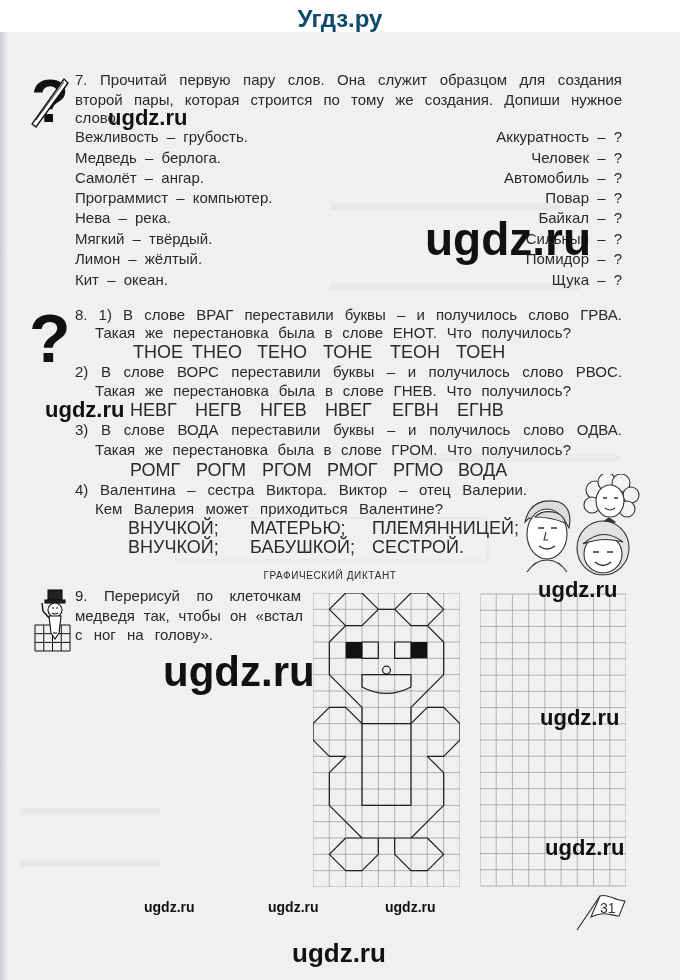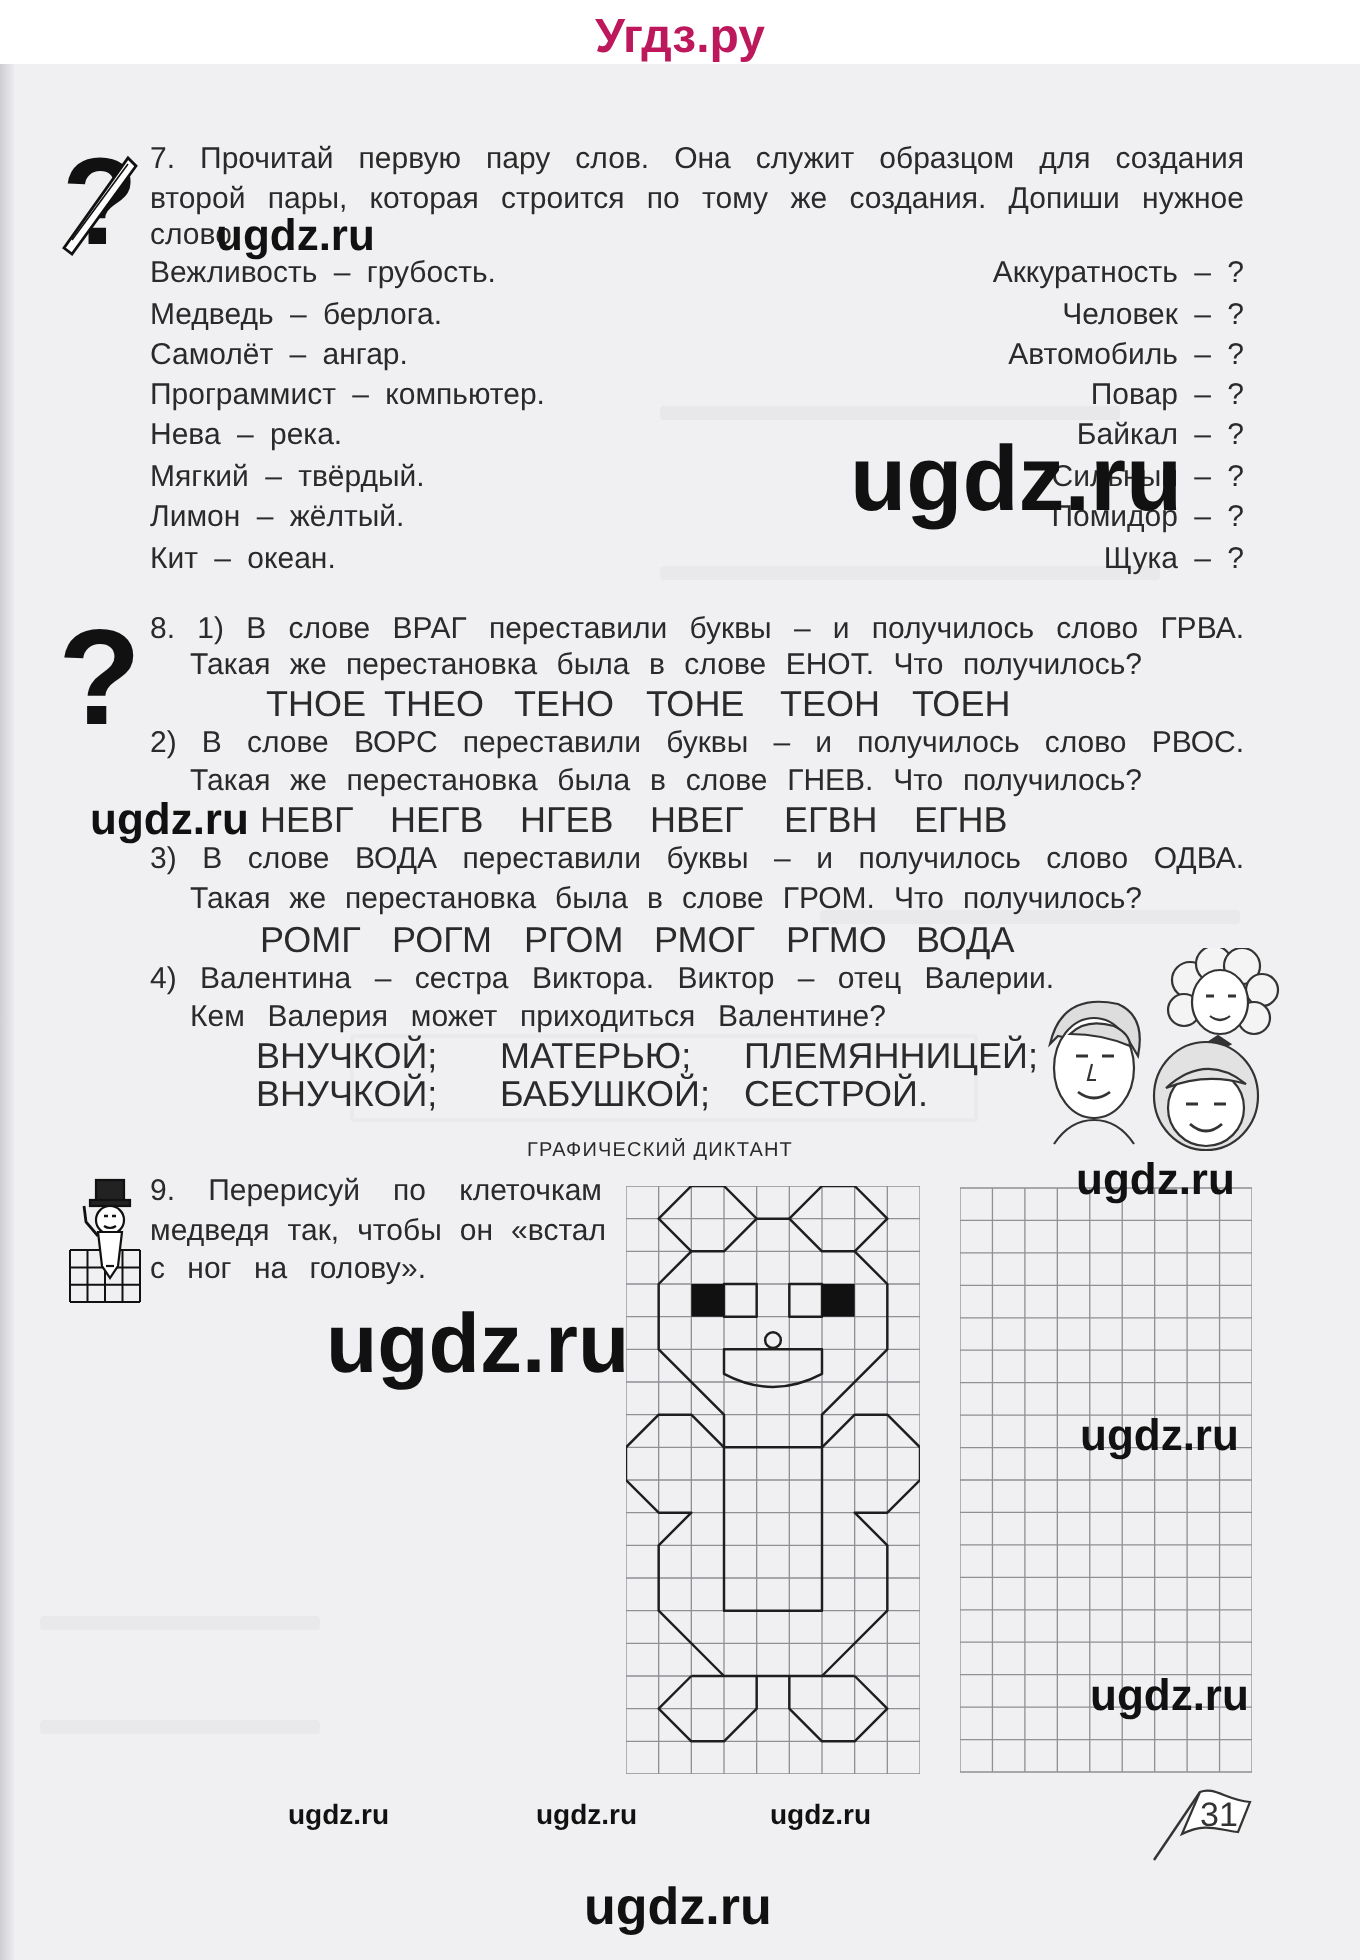--- a/index.html
+++ b/index.html
@@ -1,19 +1,19 @@
 <!DOCTYPE html>
 <html><head>
 <meta charset="utf-8">
 <style>
   html,body{margin:0;padding:0;}
   body{width:680px;height:980px;position:relative;overflow:hidden;background:#ffffff;
        font-family:"Liberation Sans",sans-serif;color:#2a2a2a;}
   .hdr{position:absolute;left:0;top:4px;width:680px;text-align:center;font-size:24px;line-height:30px;
-       font-weight:bold;color:#be185d;}
+       font-weight:bold;color:#0c4a6e;}
   .page{position:absolute;left:0;top:32px;width:680px;height:948px;background:#f0f0f2;}
   .page-edge{position:absolute;left:0;top:32px;width:7px;height:948px;background:linear-gradient(90deg,#cfcfd3,#ececef);}
   .bleed{position:absolute;background:#e2e2e6;height:7px;border-radius:2px;}
   .t{position:absolute;font-size:15px;line-height:18px;white-space:nowrap;color:#2a2a2a;}
   .j{white-space:normal;text-align:justify;text-align-last:justify;}
   .pl{word-spacing:4px;}
   .row-r{position:absolute;left:325px;width:297px;height:18px;display:flex;align-items:flex-end;flex-direction:column;}
   .row-r .p{font-size:15px;line-height:18px;white-space:nowrap;word-spacing:4px;}
   .ans{flex:1;margin-left:16px;margin-bottom:2px;border-bottom:1px solid #6a6a6a;height:10px;}
   .opt{position:absolute;font-size:18px;line-height:18px;white-space:nowrap;}
@@ -207,21 +207,21 @@
 </svg>
 
 <svg class="grid" style="left: 480px;top:593px" width="146" height="294" viewBox="0 0 9 18">
   <path d="M0 0H9M0 1H9M0 2H9M0 3H9M0 4H9M0 5H9M0 6H9M0 7H9M0 8H9M0 9H9M0 10H9M0 11H9M0 12H9M0 13H9M0 14H9M0 15H9M0 16H9M0 17H9M0 18H9M0 0V18M1 0V18M2 0V18M3 0V18M4 0V18M5 0V18M6 0V18M7 0V18M8 0V18M9 0V18" stroke="#8f8f94" stroke-width="0.04" fill="none"></path>
 </svg>
 
 <svg class="icon" style="left:575px;top:890px" width="56" height="46" viewBox="0 0 56 46">
   <line x1="2" y1="40" x2="25" y2="6" stroke="#333" stroke-width="1.2"></line>
   <path d="M25 6 C32 3 38 10 50 11 L44 26 C34 25 28 21 16 27 Z" fill="#fff" stroke="#333" stroke-width="1.1"></path>
 </svg>
-<div class="t" style="left:600px;top:899px;font-size:17px;color:#333">31</div>
+<div class="t" style="left:600px;top:899px;font-size:14px;color:#333">31</div>
 
 <div class="wm wm-s" style="left:108px;top:105px">ugdz.ru</div>
 <div class="wm wm-l" style="left:425px;top:214px">ugdz.ru</div>
 <div class="wm wm-s" style="left:45px;top:397px">ugdz.ru</div>
 <div class="wm wm-s" style="left:538px;top:577px">ugdz.ru</div>
 <div class="wm wm-m" style="left:163px;top:649px">ugdz.ru</div>
 <div class="wm wm-s" style="left:540px;top:705px">ugdz.ru</div>
 <div class="wm wm-s" style="left:545px;top:835px">ugdz.ru</div>
 <div class="wm wm-xs" style="left:144px;top:898px">ugdz.ru</div>
 <div class="wm wm-xs" style="left:268px;top:898px">ugdz.ru</div>

